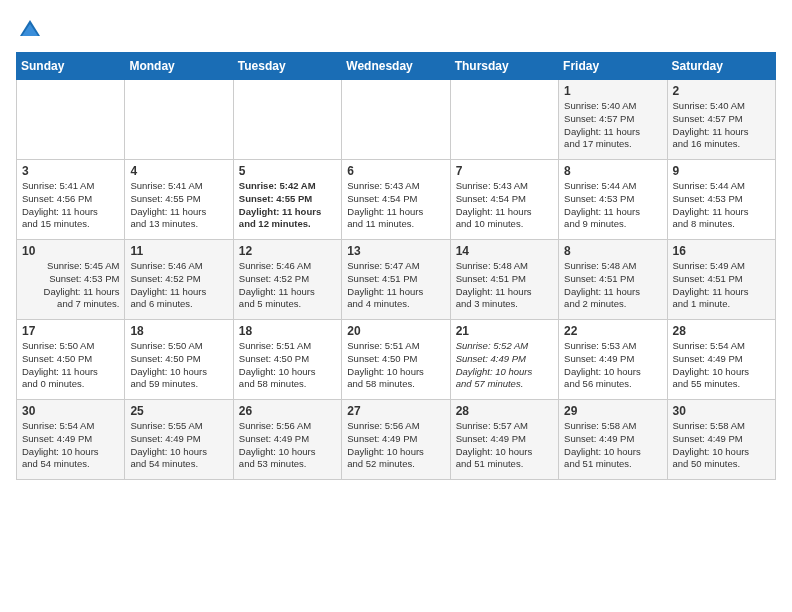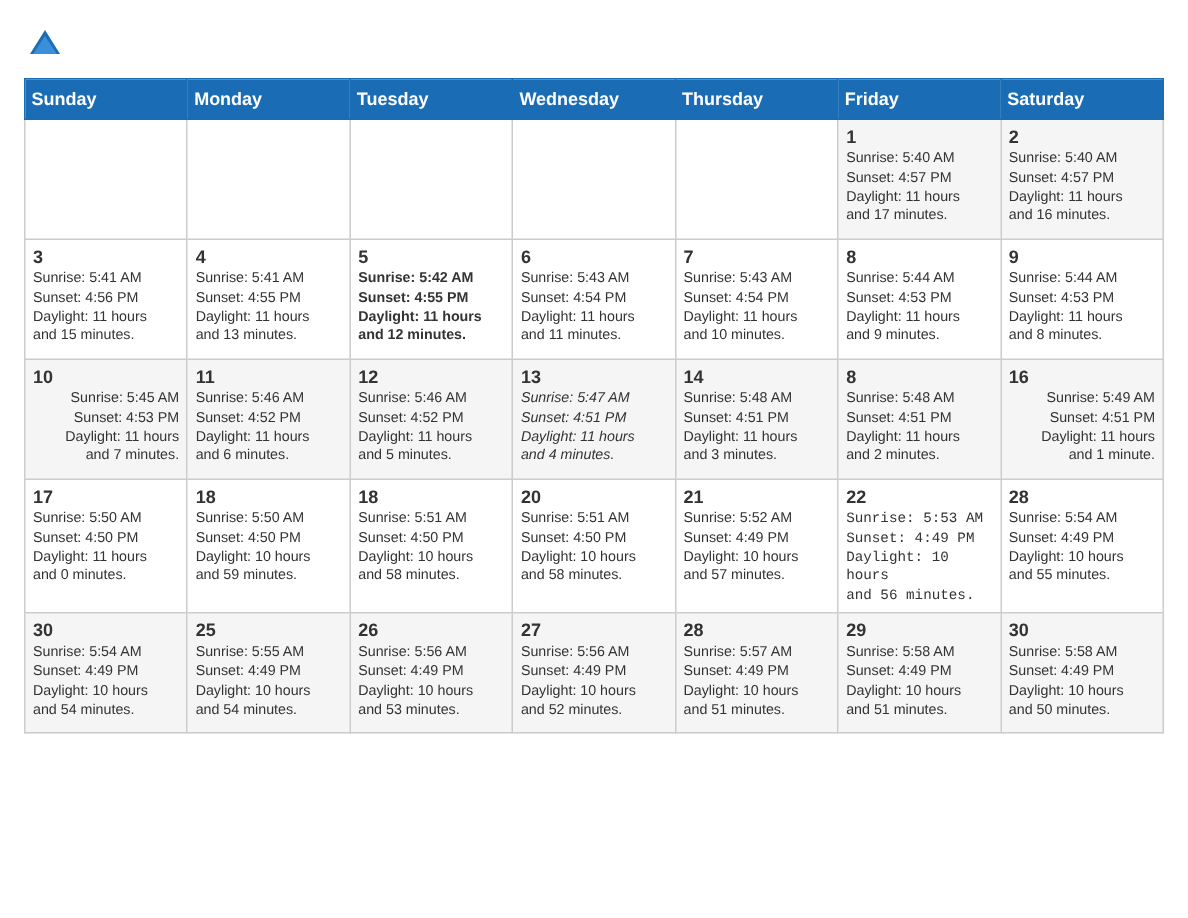--- a/index.html
+++ b/index.html
@@ -219,42 +219,42 @@
         </td>
         <td>
           <span class="day-number">12</span>
           <div class="day-info" style="white-space: pre-line;">Sunrise: 5:46 AM
 Sunset: 4:52 PM
 Daylight: 11 hours
 and 5 minutes.</div>
         </td>
         <td>
           <span class="day-number">13</span>
-          <div class="day-info" style="white-space: pre-line; font-style: italic;">Sunrise: 5:47 AM
+          <div class="day-info" style="white-space: pre-line;">Sunrise: 5:47 AM
 Sunset: 4:51 PM
 Daylight: 11 hours
 and 4 minutes.</div>
         </td>
         <td>
           <span class="day-number">14</span>
           <div class="day-info" style="white-space: pre-line;">Sunrise: 5:48 AM
 Sunset: 4:51 PM
 Daylight: 11 hours
 and 3 minutes.</div>
         </td>
         <td>
           <span class="day-number">8</span>
           <div class="day-info" style="white-space: pre-line;">Sunrise: 5:48 AM
 Sunset: 4:51 PM
 Daylight: 11 hours
 and 2 minutes.</div>
         </td>
         <td>
           <span class="day-number">16</span>
-          <div class="day-info" style="white-space: pre-line; text-align: right;">Sunrise: 5:49 AM
+          <div class="day-info" style="white-space: pre-line;">Sunrise: 5:49 AM
 Sunset: 4:51 PM
 Daylight: 11 hours
 and 1 minute.</div>
         </td>
       </tr>
       <tr>
         <td>
           <span class="day-number">17</span>
           <div class="day-info" style="white-space: pre-line;">Sunrise: 5:50 AM
 Sunset: 4:50 PM
@@ -277,28 +277,28 @@
         </td>
         <td>
           <span class="day-number">20</span>
           <div class="day-info" style="white-space: pre-line;">Sunrise: 5:51 AM
 Sunset: 4:50 PM
 Daylight: 10 hours
 and 58 minutes.</div>
         </td>
         <td>
           <span class="day-number">21</span>
-          <div class="day-info" style="white-space: pre-line;">Sunrise: 5:52 AM
+          <div class="day-info" style="white-space: pre-line; font-style: italic;">Sunrise: 5:52 AM
 Sunset: 4:49 PM
 Daylight: 10 hours
 and 57 minutes.</div>
         </td>
         <td>
           <span class="day-number">22</span>
-          <div class="day-info" style="white-space: pre-line; font-family: Liberation Mono, monospace;">Sunrise: 5:53 AM
+          <div class="day-info" style="white-space: pre-line;">Sunrise: 5:53 AM
 Sunset: 4:49 PM
 Daylight: 10 hours
 and 56 minutes.</div>
         </td>
         <td>
           <span class="day-number">28</span>
           <div class="day-info" style="white-space: pre-line;">Sunrise: 5:54 AM
 Sunset: 4:49 PM
 Daylight: 10 hours
 and 55 minutes.</div>

